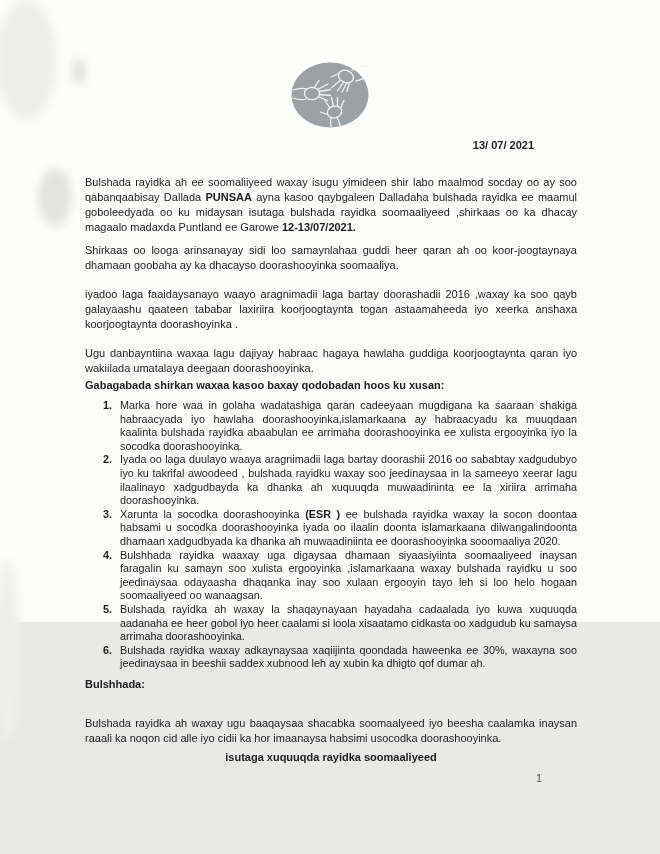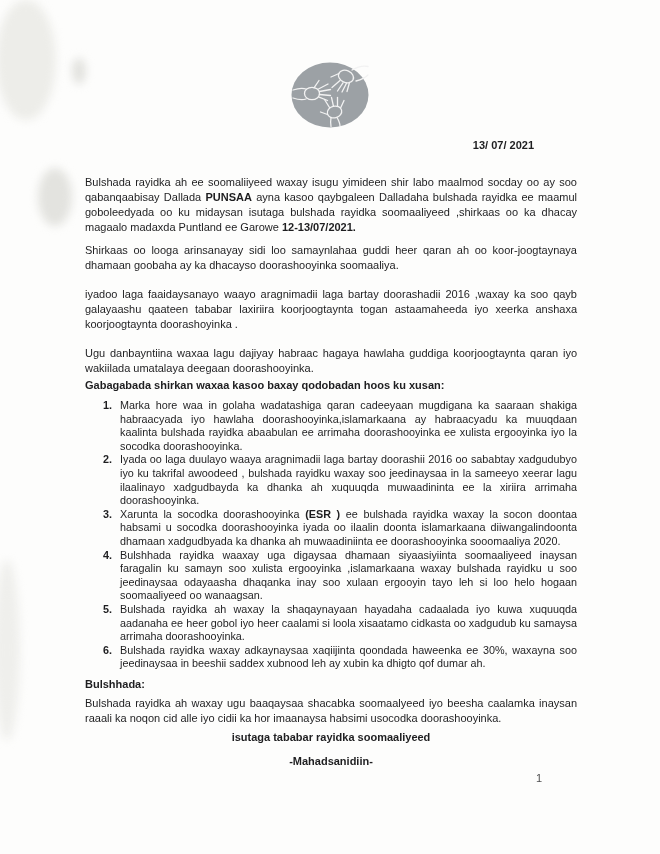--- a/index.html
+++ b/index.html
@@ -3,21 +3,21 @@
 <meta charset="utf-8">
 <style>
   html,body { margin:0; padding:0; }
   body {
     width:660px; height:854px;
     background:#e9e9e7;
     font-family:"Liberation Sans", sans-serif;
     overflow:hidden;
   }
   .page {
-    position:relative; width:660px; height:854px;
+    position:relative; width:660px; height:622px;
     background:linear-gradient(to right, #ececе9 0px, #f6f6f4 7px, #fdfdfc 45px, #fdfdfc 100%);
     background-color:#fdfdfc;
     color:#1e1e20;
   }
   
   .smudge { position:absolute; border-radius:50%; filter:blur(4px); pointer-events:none; }
   .smudge.s1 { left:72px;  top:58px;  width:14px; height:26px; background:#e2e2de; }
   .smudge.s2 { left:38px;  top:168px; width:34px; height:58px; background:#e3e3df; }
   .smudge.s3 { left:-4px;  top:0px;   width:60px; height:120px; background:#edede9; }
   .smudge.s4 { left:-6px;  top:560px; width:26px; height:180px; background:#efefec; }
@@ -35,21 +35,21 @@
   .para.p2 { margin-top:8px; }
   .para.p3 { margin-top:14px; }
   .para.p4 { margin-top:2px; }
   .b { font-weight:bold; }
   .list-heading { margin-top:2px; font-weight:bold; text-align:left; }
   .num-list { margin-top:6px; padding-left:18px; }
   .li { display:flex; line-height:13.6px; font-size:10.8px; }
   .li .num { flex:none; width:17px; font-weight:bold; }
   .li .li-text { flex:1; text-align:justify; }
   .closing-heading { margin-top:6px; font-weight:bold; text-align:left; }
-  .closing-para { margin-top:4px; }
+  .closing-para { margin-top:24px; }
   .center-bold { margin-top:4px; text-align:center; font-weight:bold; }
   .center-bold.thanks { margin-top:9px; }
   .page-number { position:absolute; left:536px; top:772px; font-size:11px; color:#4e4e50; }
 </style>
 </head>
 <body>
 
 <div class="page">
 
   <div class="smudge s3"></div>
@@ -128,20 +128,19 @@
       <div class="li">
         <span class="num">6.</span>
         <span class="li-text"><span>Bulshada rayidka waxay adkaynaysaa xaqiijinta qoondada haweenka  ee 30%, waxayna soo jeedinaysaa in beeshii saddex xubnood leh ay xubin ka dhigto qof dumar ah.</span></span>
       </div>
     </div>
 
     <div class="closing-heading">Bulshhada:</div>
 
     <div class="closing-para"><span>Bulshada rayidka ah waxay ugu baaqaysaa shacabka soomaalyeed iyo beesha caalamka inaysan raaali ka noqon cid alle iyo cidii ka hor imaanaysa habsimi usocodka  doorashooyinka.</span></div>
 
-    <div class="center-bold">isutaga tababar rayidka soomaaliyeed</div>
-    <div class="center-bold thanks">-Mahadsanidiin-</div>
+    <div class="center-bold">isutaga xuquuqda rayidka soomaaliyeed</div>
 
   </div>
 
   <div class="page-number">1</div>
 
 </div>
 
 </body></html>

